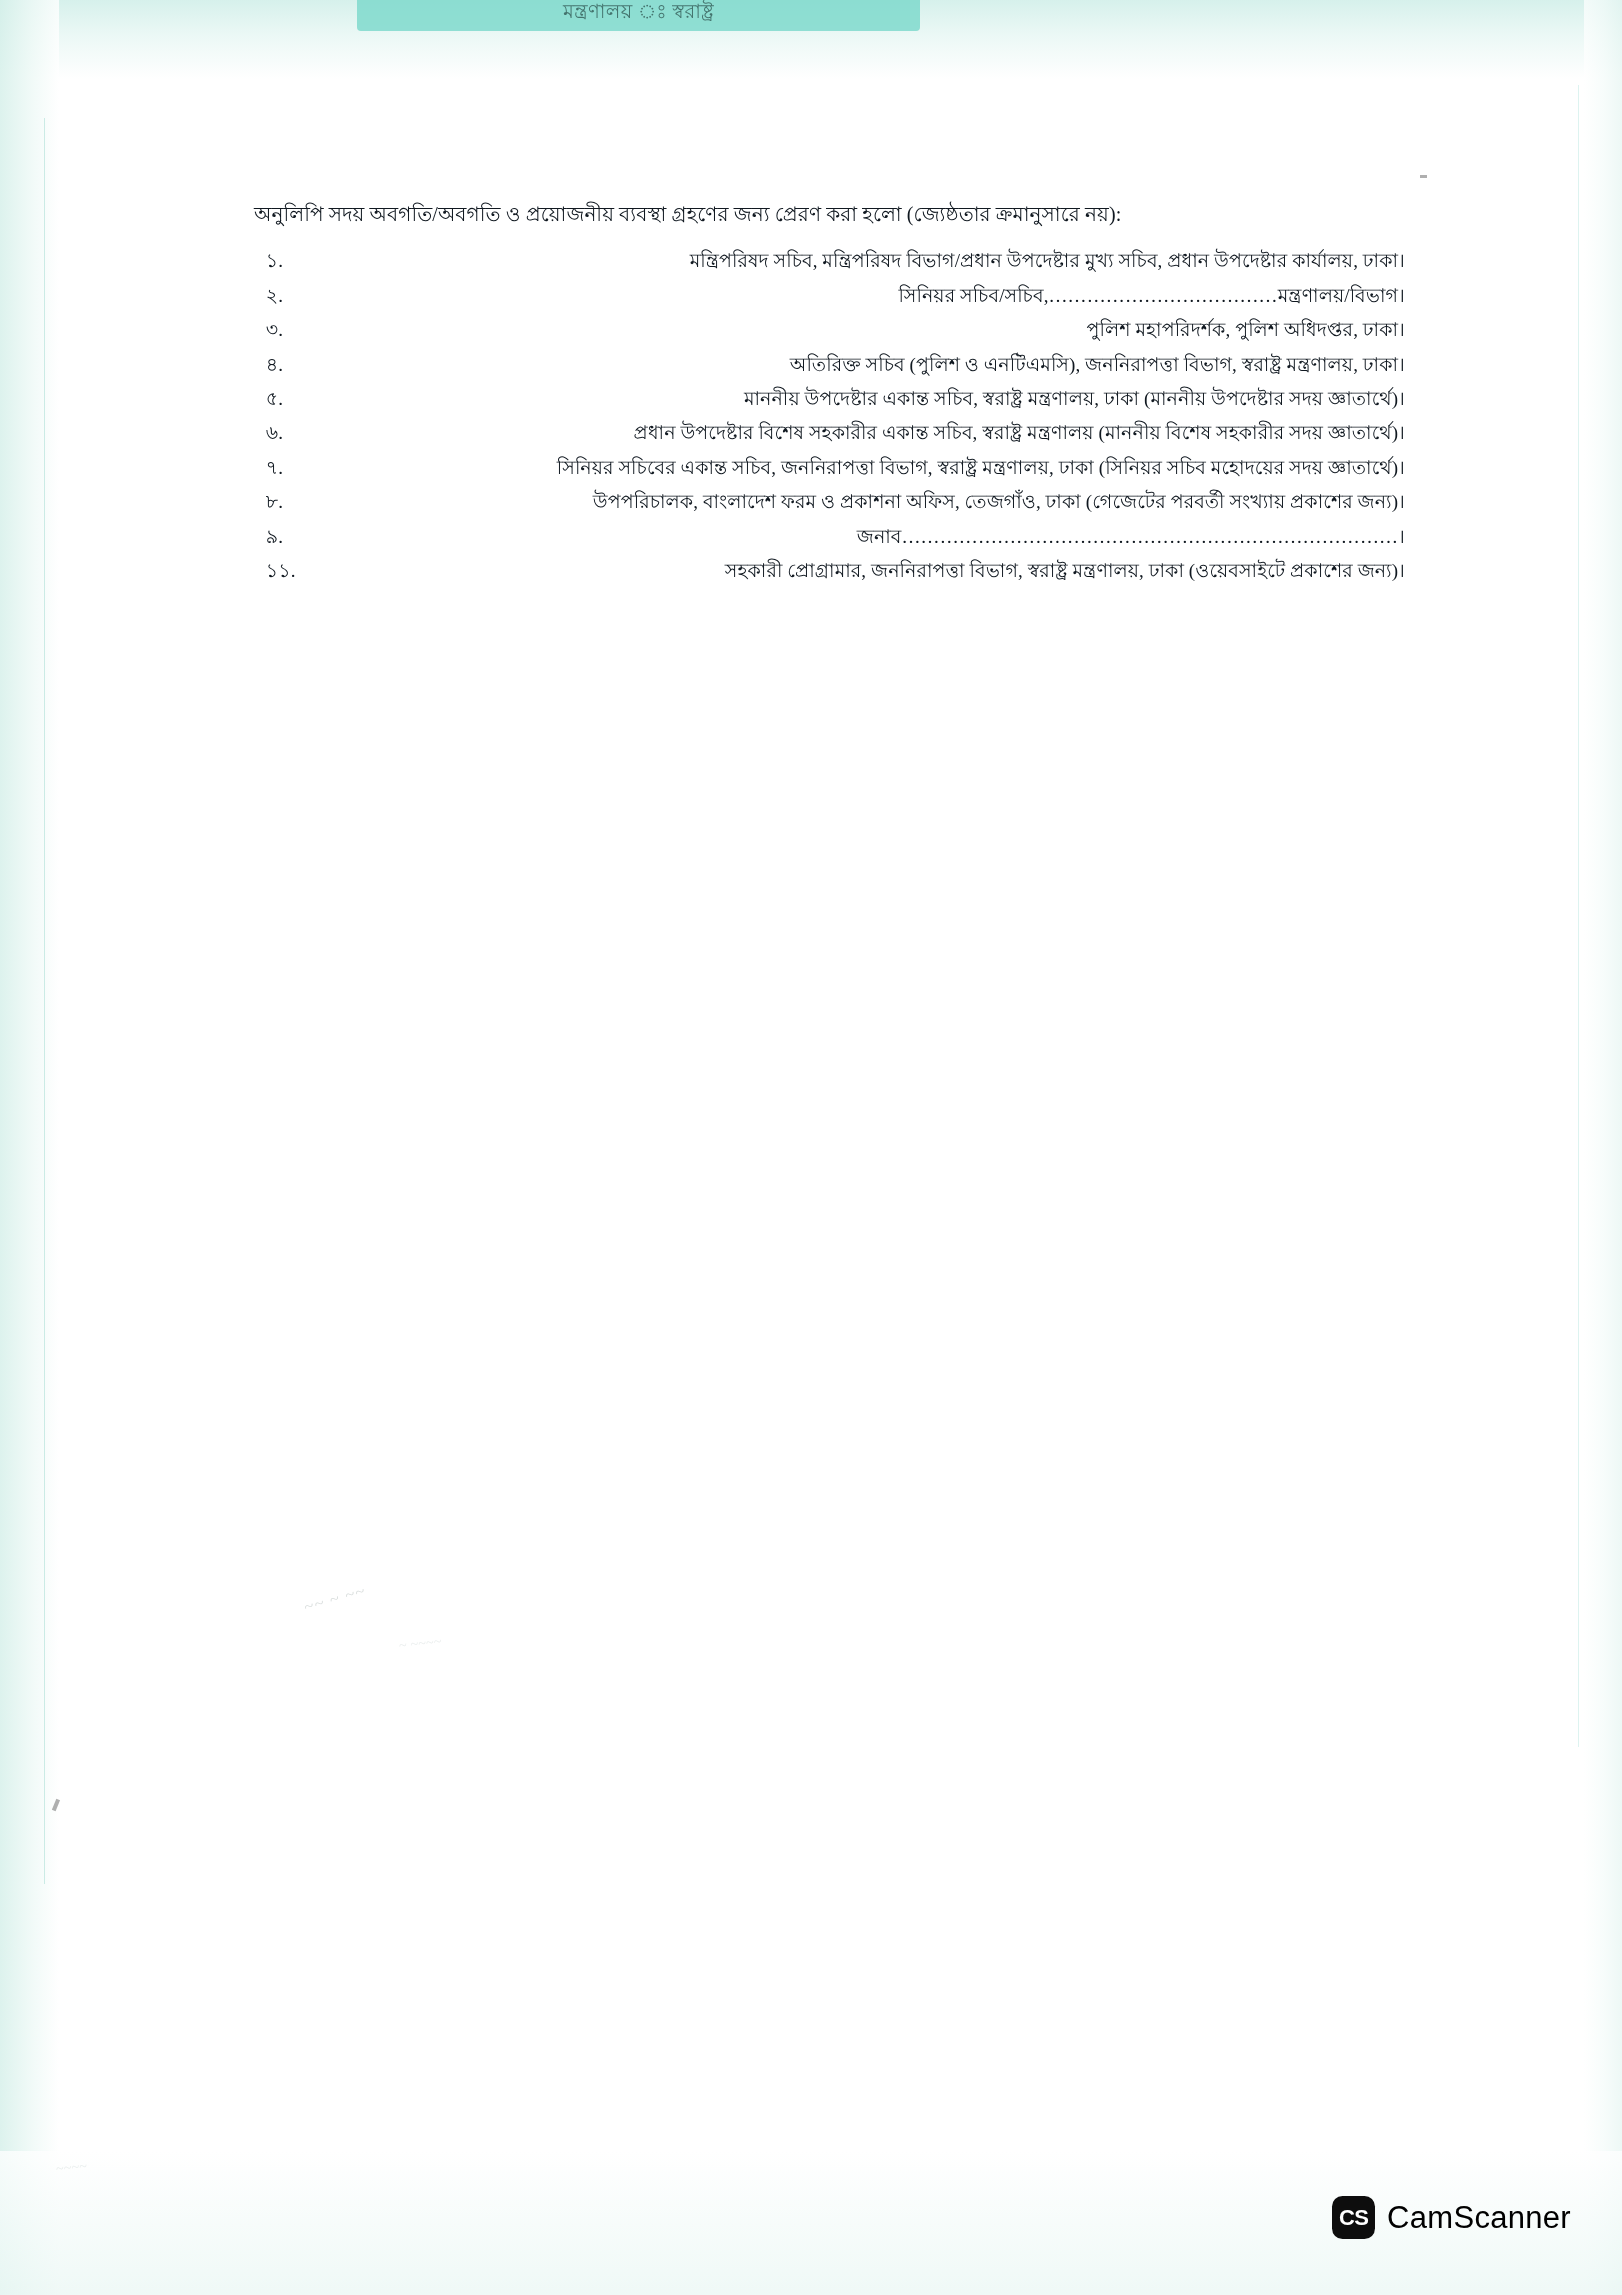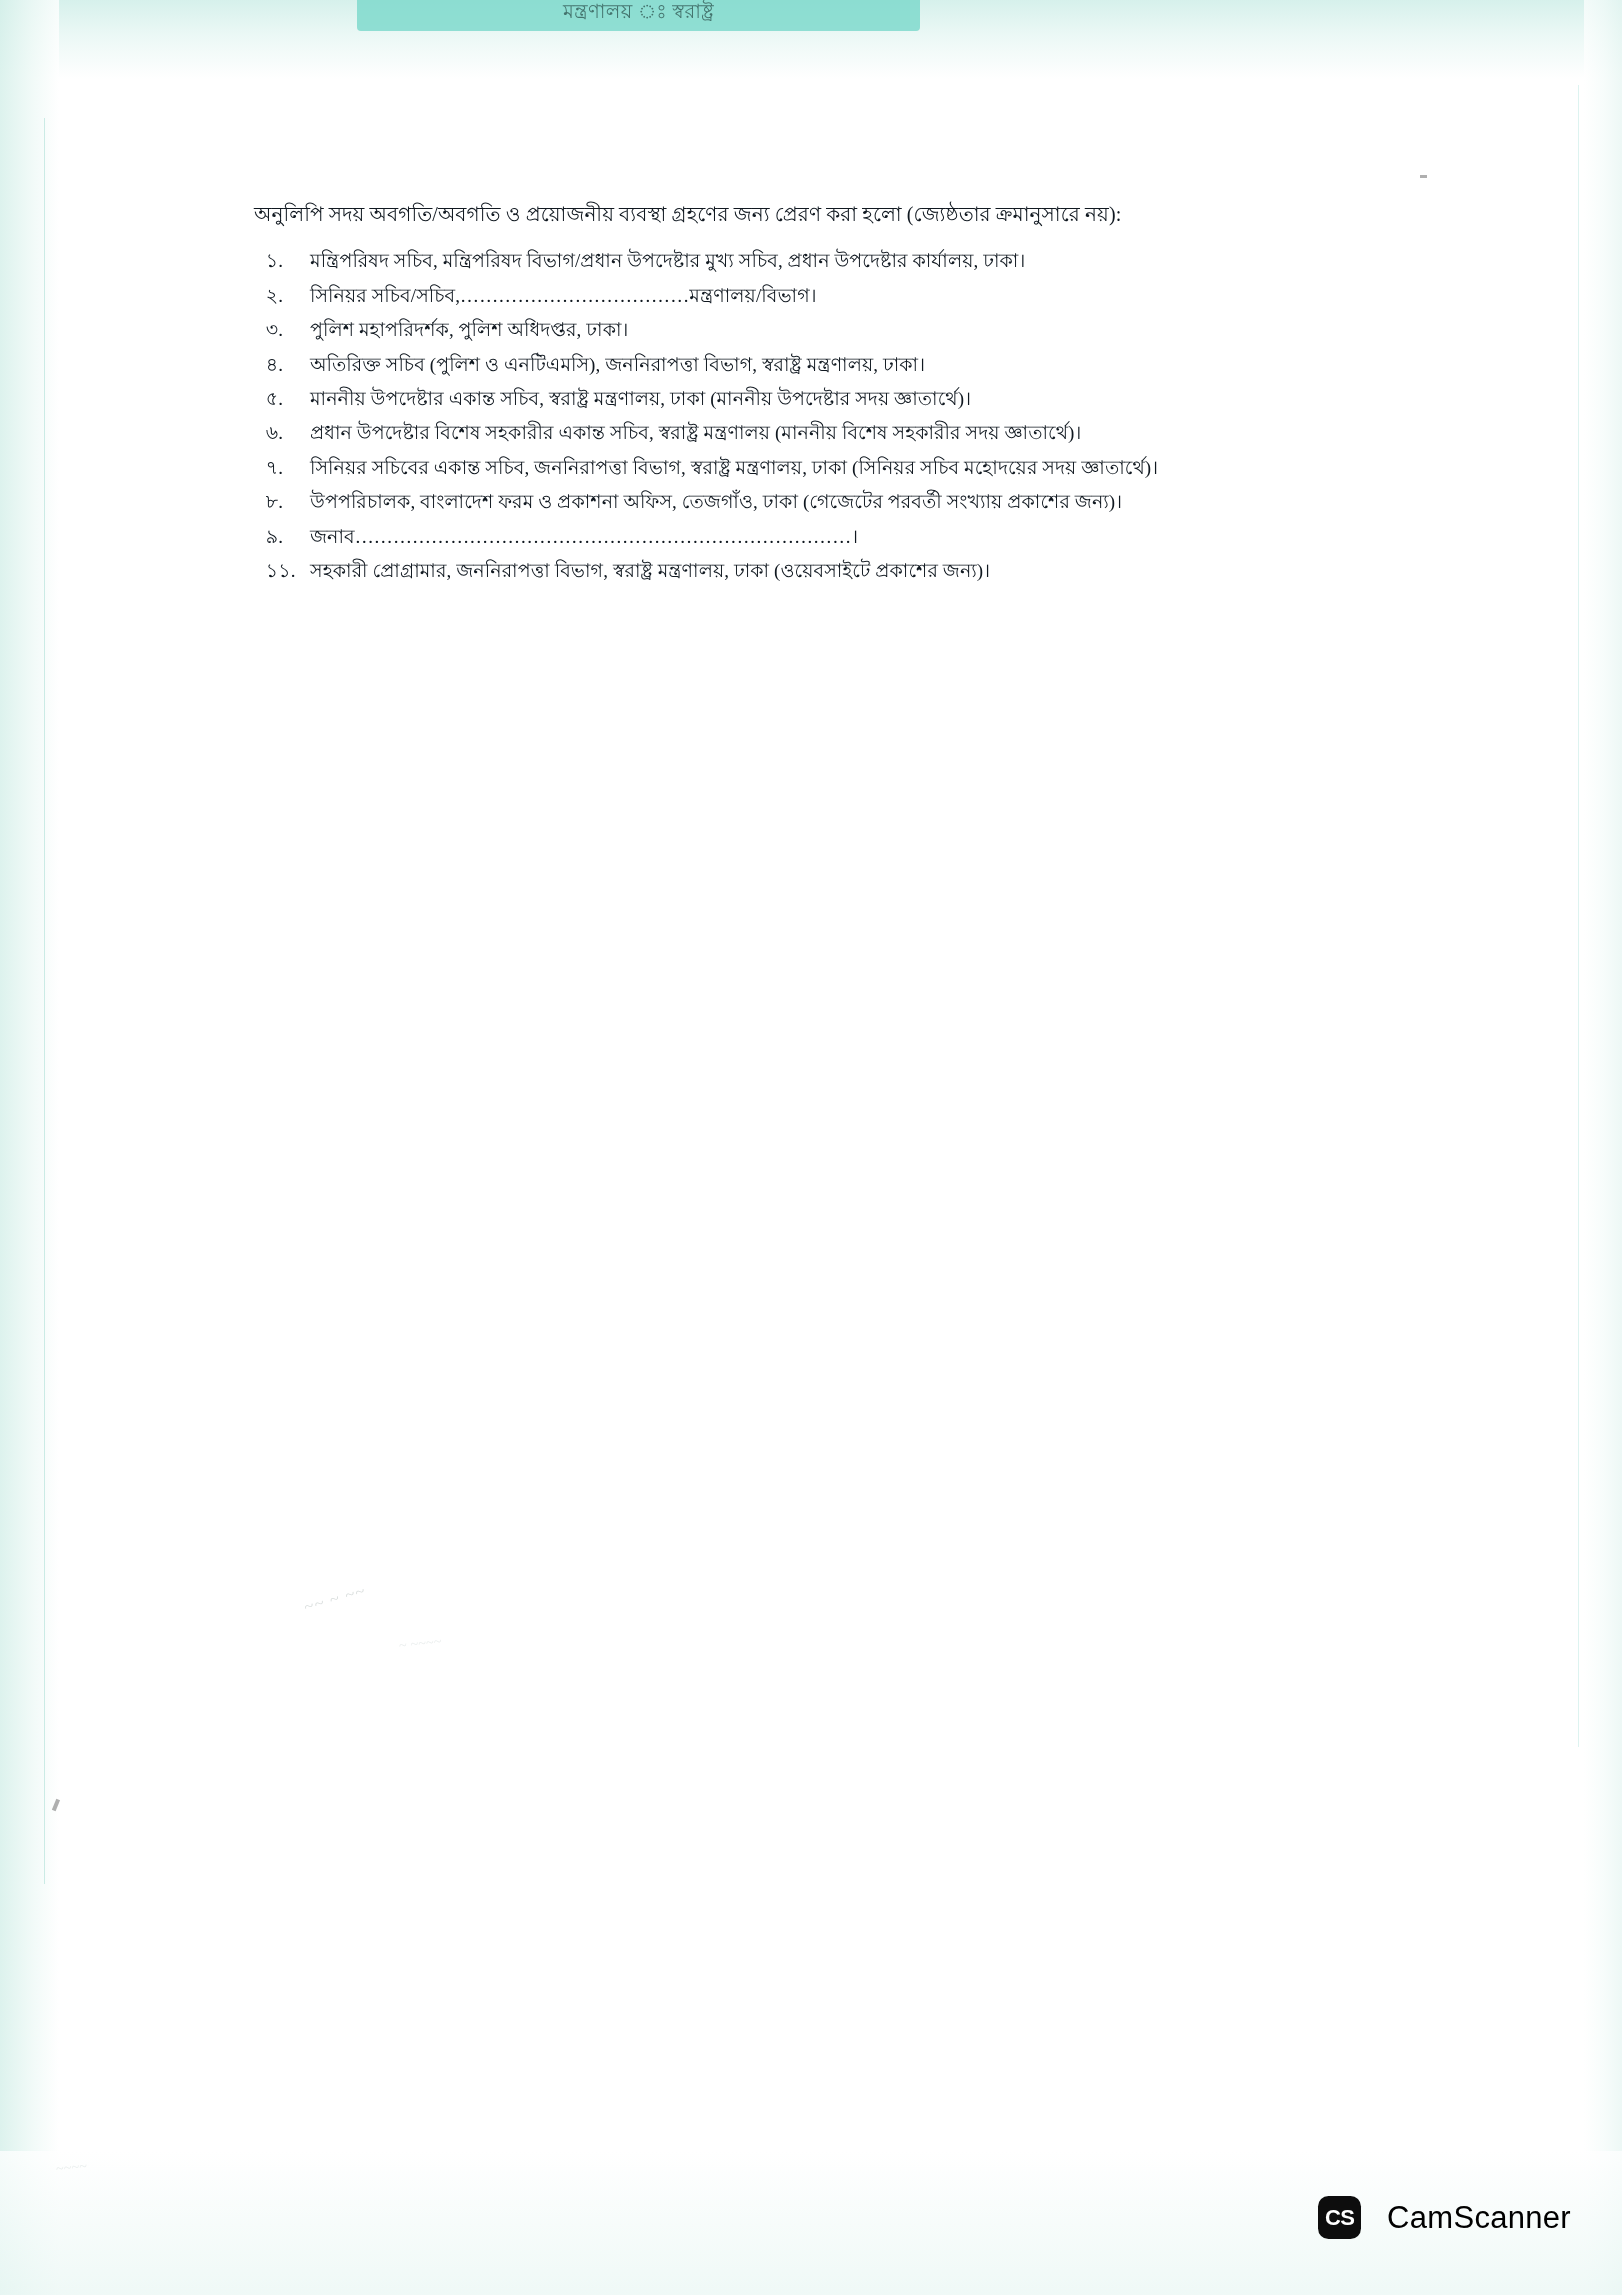--- a/index.html
+++ b/index.html
@@ -142,29 +142,30 @@
     width: 56px;
     flex: 0 0 56px;
     text-align: left;
     padding-left: 11.8px;
     box-sizing: border-box;
     white-space: nowrap;
   }
   .item-text {
     flex: 1 1 auto;
     white-space: nowrap;
+    text-align: right;
   }
   
   .cs-footer {
     position: absolute;
     right: 59px;
     bottom: 56px;
     display: flex;
     align-items: center;
-    gap: 26px;
+    gap: 12px;
   }
   .cs-badge {
     width: 43px;
     height: 43px;
     border-radius: 10.5px;
     background: #0d0d0d;
     color: #ffffff;
     font-family: "Liberation Sans", sans-serif;
     font-weight: bold;
     font-size: 22px;

